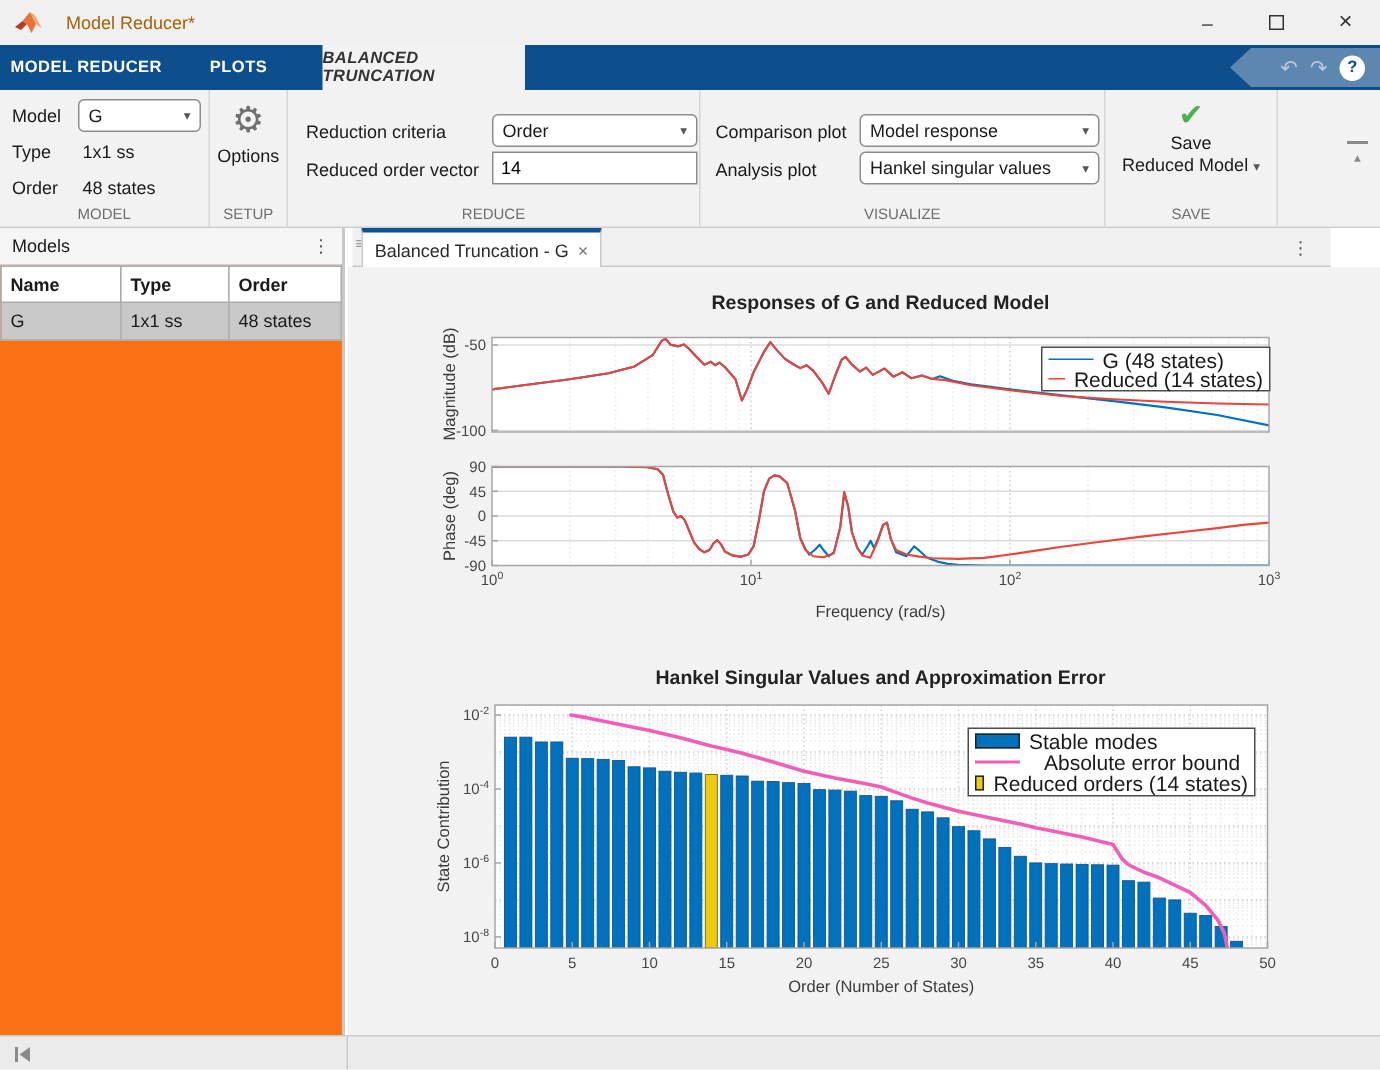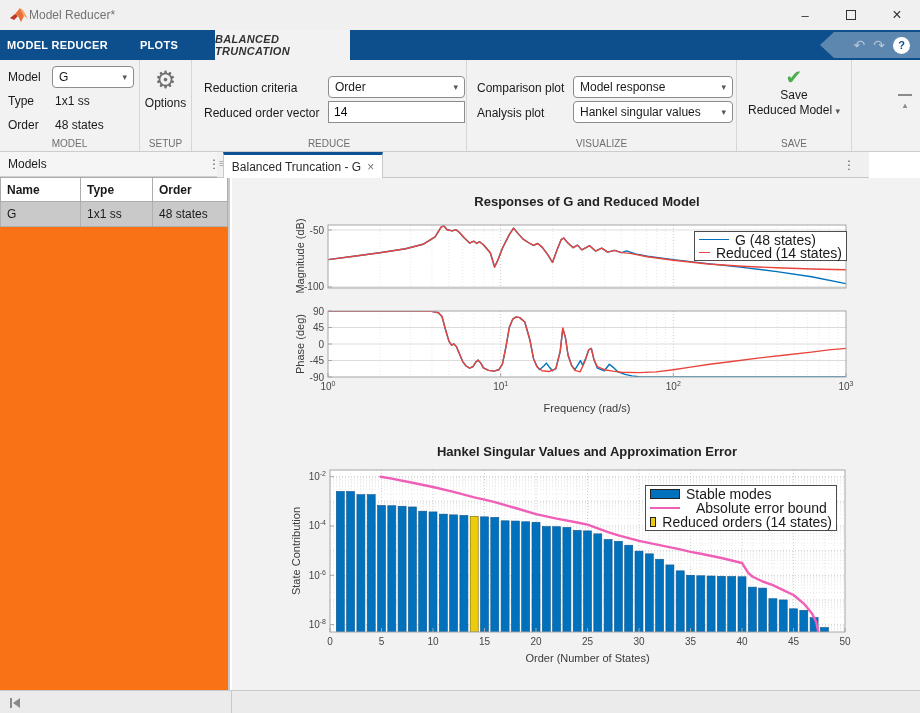--- a/index.html
+++ b/index.html
@@ -2,21 +2,21 @@
 <html><head>
 <meta charset="utf-8">
 <style>
   * { box-sizing: border-box; margin: 0; padding: 0; }
   html,body { width:920px; height:713px; overflow:hidden; }
   body { font-family:"Liberation Sans", sans-serif; position:relative; background:#fff; font-size:12px; color:#1a1a1a; }
 
   
   .titlebar { position:absolute; left:0; top:0; width:920px; height:30px; background:#f0f0f0; display:flex; align-items:center; }
   .titlebar .logo { width:18px; height:16px; margin-left:10px; }
-  .titlebar .title { margin-left:1px; font-size:12px; color:#737373; }
+  .titlebar .title { margin-left:16px; font-size:12px; color:#a16207; }
   .win-btns { position:absolute; right:0; top:0; height:30px; display:flex; }
   .win-btn { width:46px; height:30px; display:flex; align-items:center; justify-content:center; font-size:13px; color:#333; }
   .max-box { width:10px; height:10px; border:1.4px solid #333; display:inline-block; }
 
   
   .ribbon { position:absolute; left:0; top:30px; width:920px; height:30px; background:#0d4e8c; }
   .ribbon-tab { position:absolute; top:0; height:30px; display:flex; align-items:center; justify-content:center; color:#fff; font-size:11px; font-weight:bold; letter-spacing:.3px; }
   .ribbon-tab.active { background:#f2f2f2; color:#333;font-style:italic; }
   .qat { position:absolute; right:0; top:2px; width:100px; height:26px; background:#5d87ae; clip-path:polygon(14px 0,100% 0,100% 100%,14px 100%,0 50%); display:flex; align-items:center; justify-content:flex-end; gap:8px; padding-right:10px; }
   .qat .arrow { color:#b9c9da; font-size:14px; line-height:1; }
@@ -40,21 +40,21 @@
   .collapse-ribbon .tri { font-size:9px; line-height:6px; color:#8a8a8a; }
 
   
   .models-panel { position:absolute; left:0; top:152px; width:230px; height:538px; background:#f97316; border-right:2px solid #c8c8c8; }
   .panel-header { height:25px; background:#f5f5f5; border-bottom:1px solid #d0d0d0; display:flex; align-items:center; padding:0 8px; font-size:12px; }
   .kebab { margin-left:auto; color:#555; font-size:12px; }
   table.models { width:100%; border-collapse:collapse; font-size:12px; }
   table.models th { background:#fff; font-weight:bold; text-align:left; padding:4px 6px; border:1px solid #ababab; height:24px; }
   table.models td { background:#c9c9c9; padding:4px 6px; border:1px solid #b0b0b0; height:25px; }
 
-  .docbar { position:absolute; left:217px; top:152px; width:652px; height:26px; background:#f0f0f0; border-bottom:1px solid #c8c8c8; }
+  .docbar { position:absolute; left:235px; top:152px; width:652px; height:26px; background:#f0f0f0; border-bottom:1px solid #c8c8c8; }
   .grip { position:absolute; left:2px; top:5px; color:#9a9a9a; font-size:11px; }
   .doc-tab { position:absolute; left:6px; top:0; width:160px; height:26px; background:#fff; border-top:3px solid #0d5292; border-left:1px solid #c8c8c8; border-right:1px solid #c8c8c8; display:flex; align-items:center; justify-content:center; gap:6px; font-size:12px; color:#2b2b2b; }
   .doc-tab .close { color:#777; font-size:12px; }
 
   
   .figure { position:absolute; left:232px; top:178px; width:688px; height:512px; background:#f2f2f2; }
   .fig-title { position:absolute; left:96px; width:518px; text-align:center; font-size:13px; font-weight:bold; color:#222; }
   .axis-label { position:absolute; font-size:11px; color:#3b3b3b; white-space:nowrap; }
   .rot { transform:translate(-50%,-50%) rotate(-90deg); }
   .legend { position:absolute; background:#fff; border:1px solid #4c4c4c; padding:1px 4px; }

